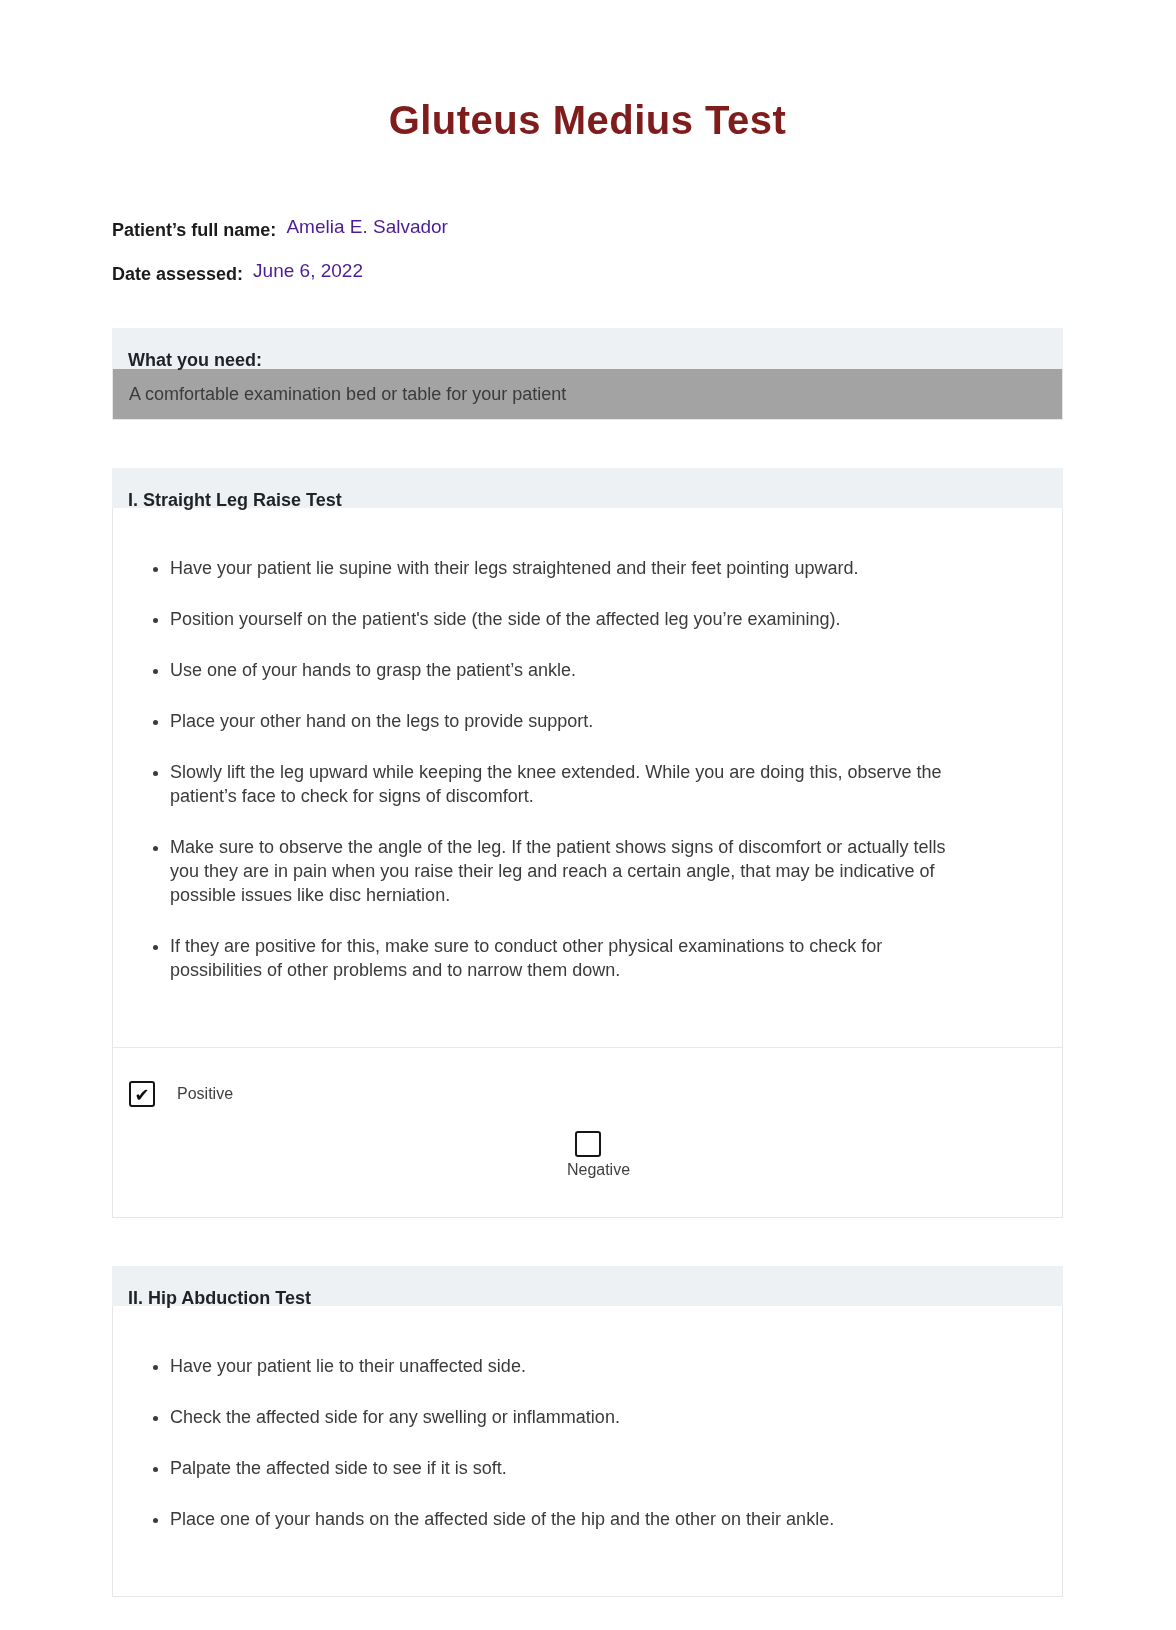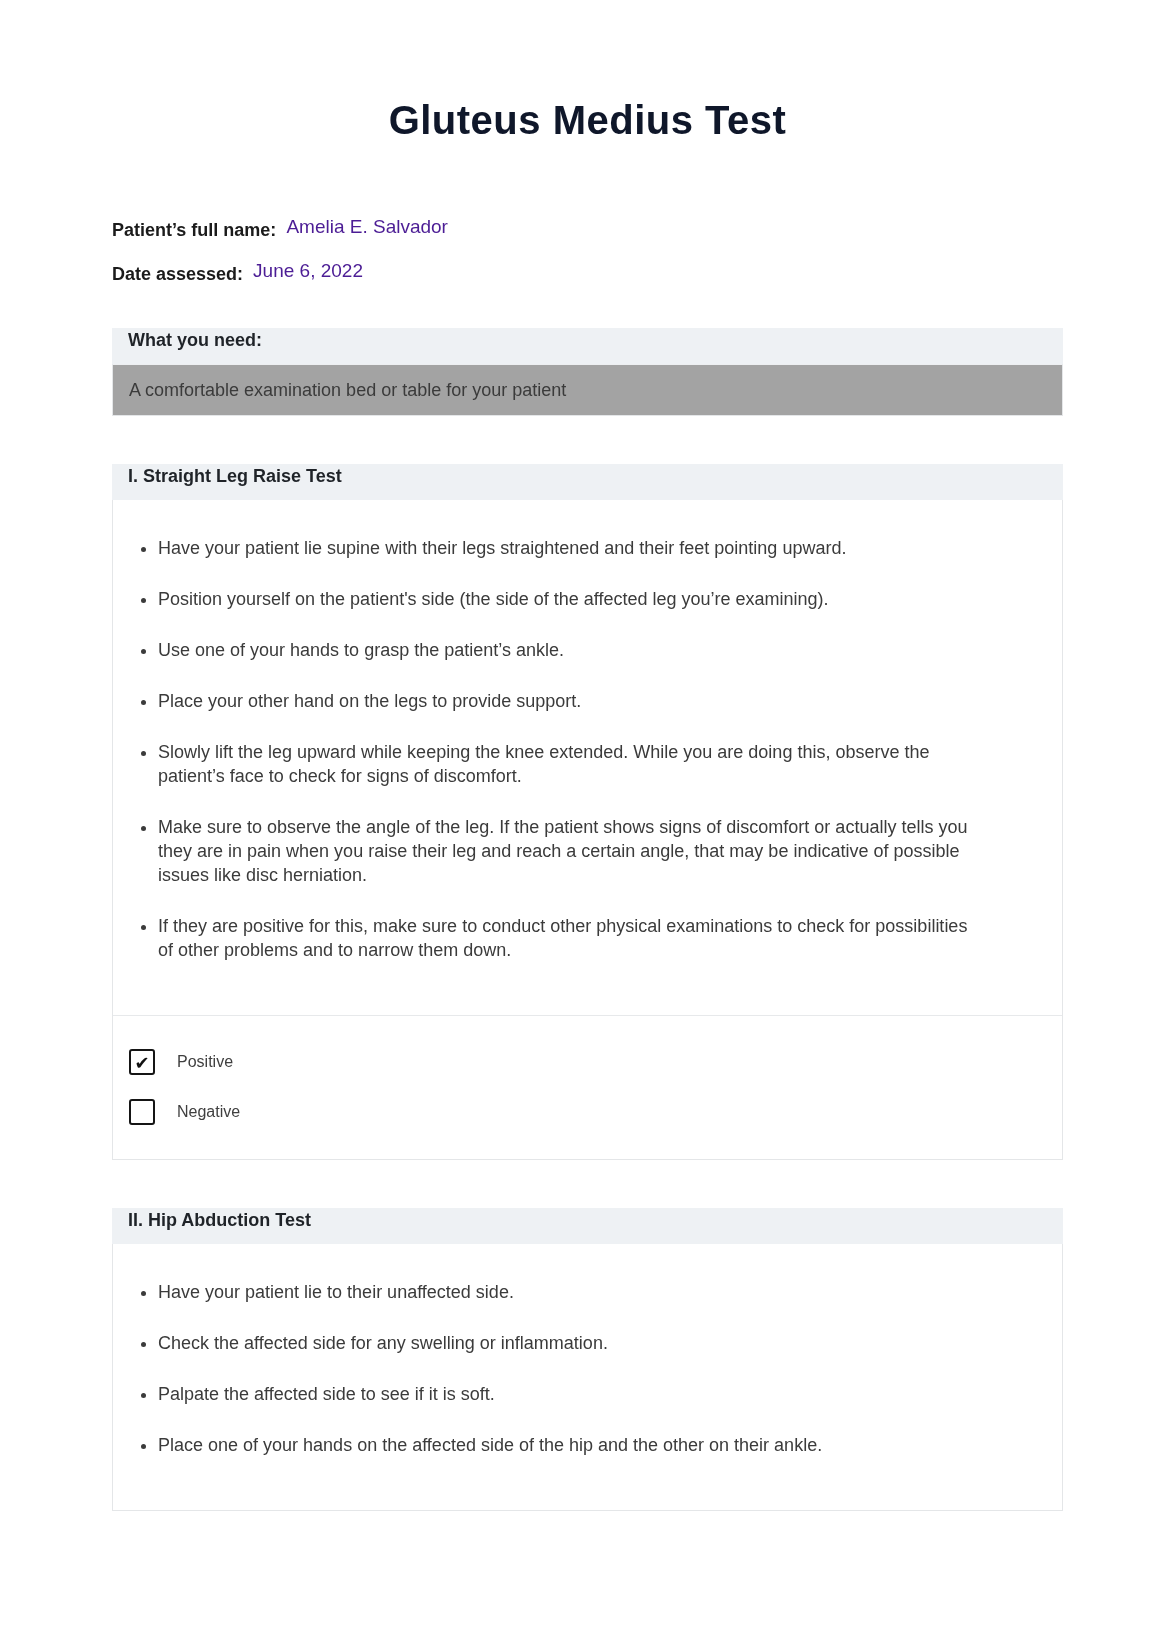--- a/index.html
+++ b/index.html
@@ -14,21 +14,21 @@
   .page {
     width: 951px;
     margin-left: 112px;
   }
   h1.doc-title {
     margin: 0;
     padding-top: 97px;
     font-size: 40px;
     line-height: 47px;
     font-weight: bold;
-    color: #0f172a;
+    color: #7f1d1d;
     text-align: center;
     letter-spacing: 0.5px;
   }
   .fields {
     margin-top: 73px;
   }
   .field-row {
     display: flex;
     align-items: flex-start;
     margin-bottom: 17px;
@@ -46,21 +46,21 @@
     line-height: 27px;
     margin-left: 10px;
     position: relative;
     top: -4px;
     white-space: nowrap;
   }
   .panel { margin-top: 40px; }
   .section { margin-top: 48px; border-radius: 24px; }
   .panel-header {
     background: #eef1f4;
-    padding: 0 16px;
+    padding: 20px 16px;
     height: 36px;
     font-size: 18px;
     font-weight: bold;
     color: #1f2328;
     line-height: 24px;
   }
   .wyn-body {
     border: 1px solid #e4e6e8;
     border-top: 1px solid #edeff1;
     height: 52px;
@@ -75,40 +75,40 @@
     border-top: none;
     background: #ffffff;
   }
   .section-body {
     padding: 36px 0 53px 0;
   }
   .section-body.has-divider {
     border-bottom: 1px solid #e7e9eb;
   }
   ul.bullets {
-    margin: 0;
+    margin: 12px;
     padding: 0 75px 0 45px;
     list-style: disc;
   }
   ul.bullets li {
     font-size: 18px;
     line-height: 24px;
     color: #3b3b3b;
     margin-bottom: 27px;
   }
   ul.bullets li:last-child { margin-bottom: 0; }
   .options {
     padding: 33px 16px 34px 16px;
   }
   .option-row {
     display: flex;
     align-items: center;
     margin-bottom: 24px;
   }
-  .option-row:last-child { margin-bottom: 0; }
+  .option-row:last-child { margin-bottom: 0; flex-direction: column; }
   .checkbox {
     width: 26px;
     height: 26px;
     flex: 0 0 26px;
     border: 2.5px solid #151515;
     border-radius: 3px;
     background: #ffffff;
     display: flex;
     align-items: center;
     justify-content: center;

